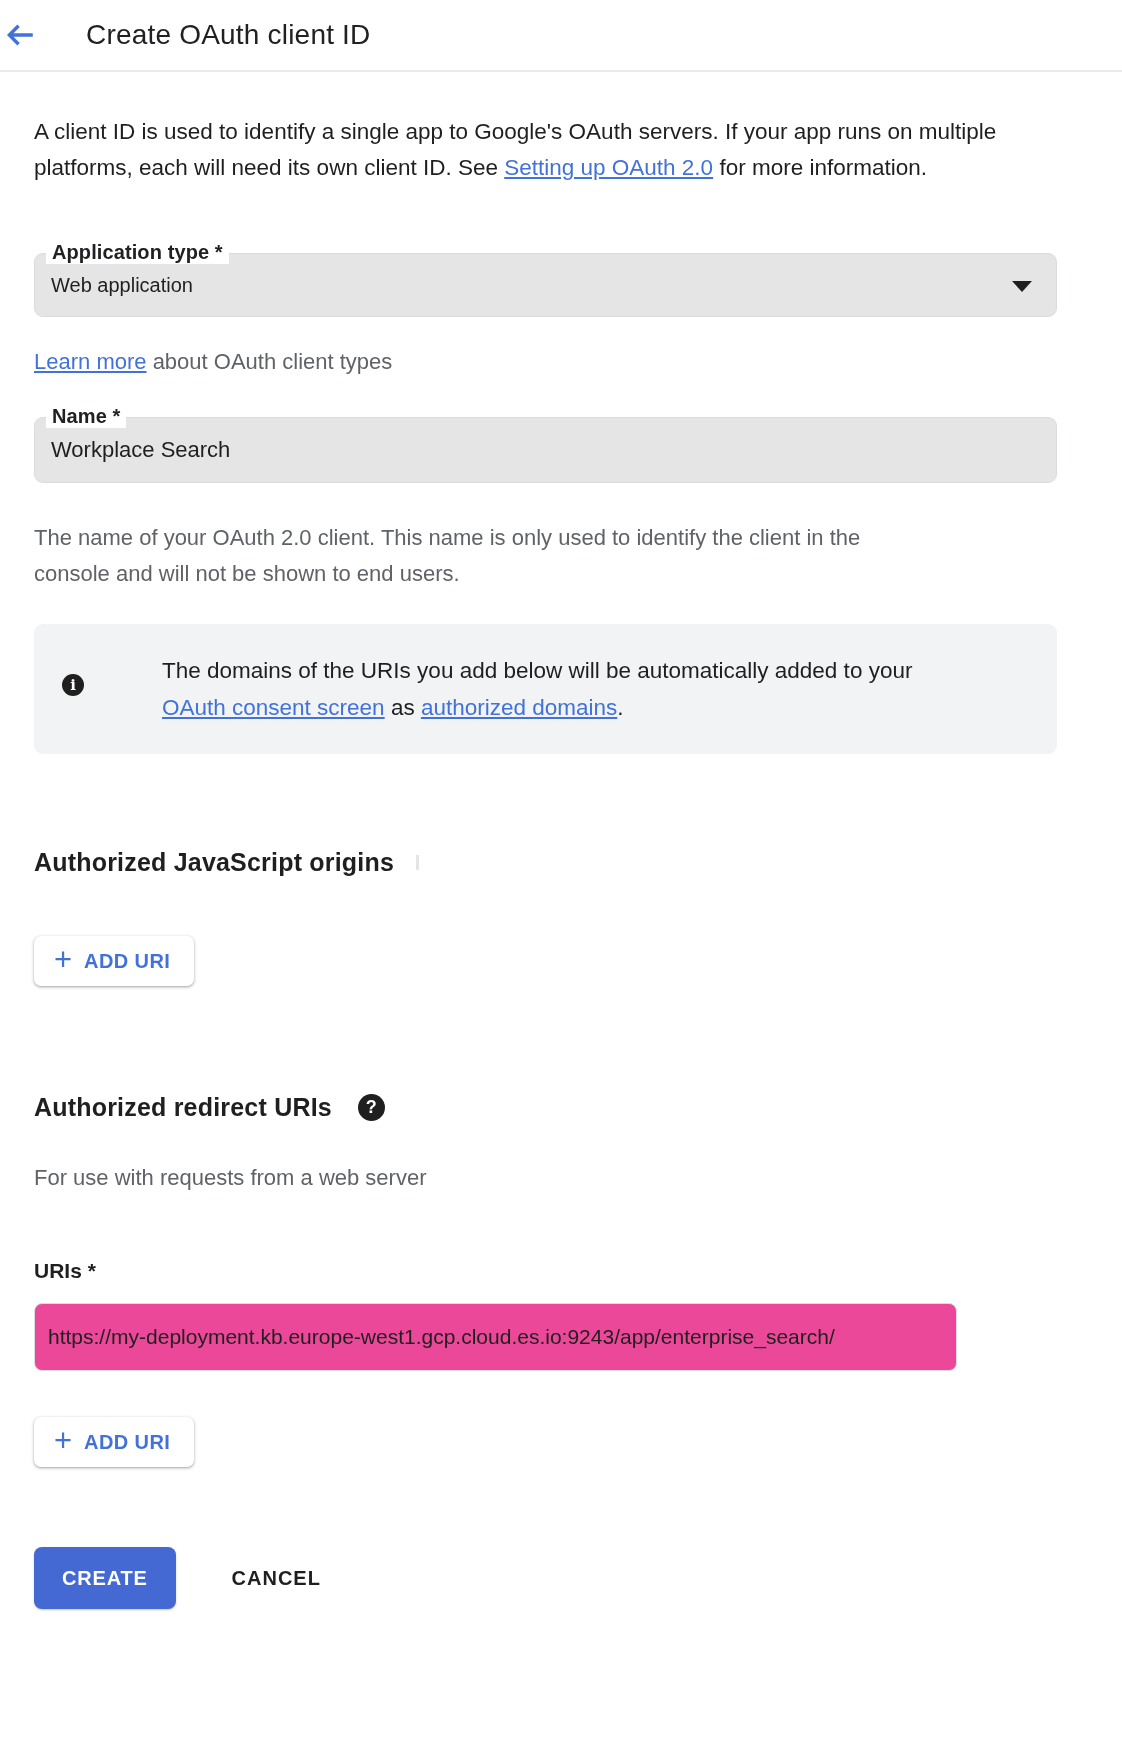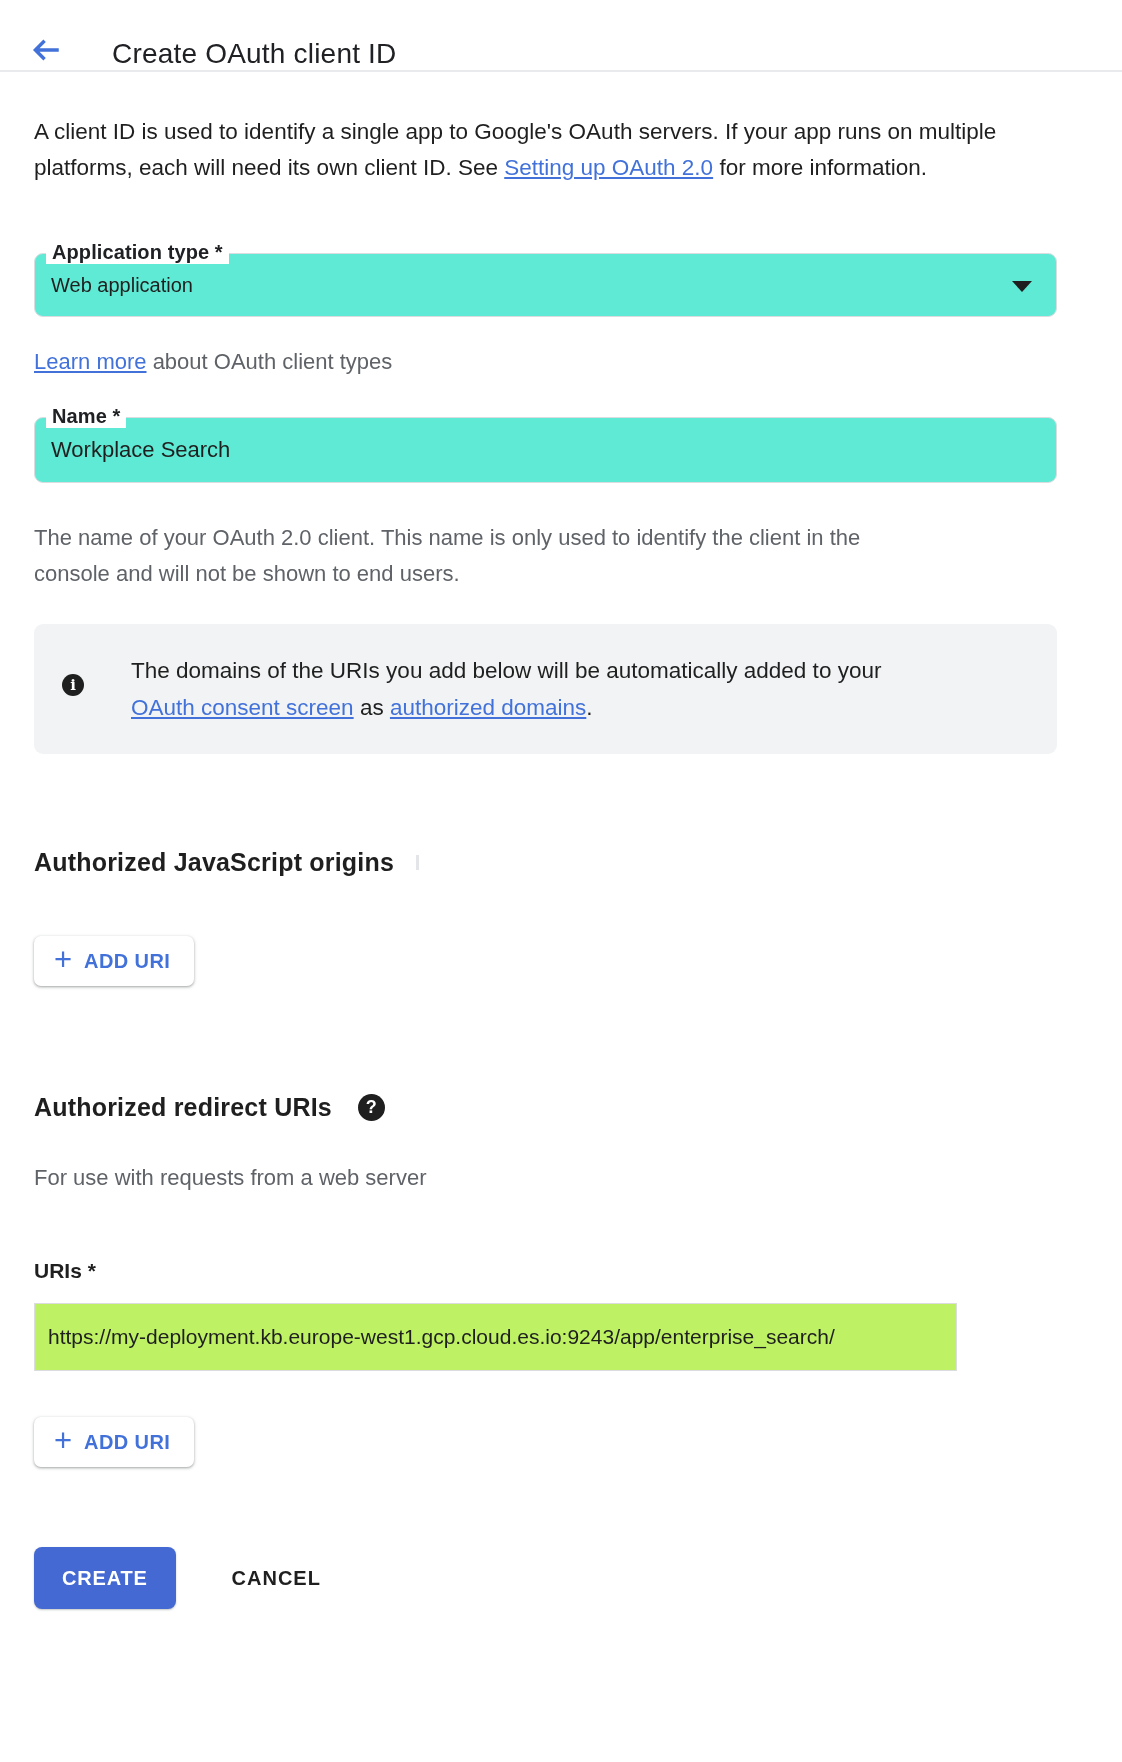--- a/index.html
+++ b/index.html
@@ -12,38 +12,38 @@
   }
   *{box-sizing:border-box;margin:0;padding:0;}
   html,body{background:#fff;}
   body{
     width:1122px;height:1762px;position:relative;overflow:hidden;
     font-family:"Liberation Sans","DejaVu Sans",sans-serif;
     color:var(--text-dark);
   }
   
   .header{
-    height:72px;display:flex;align-items:flex-end;gap:46px;
-    padding-left:26px;border-bottom:2px solid #e8eaed;background:#fff;
+    height:72px;display:flex;align-items:center;gap:46px;
+    border-bottom:2px solid #e8eaed;background:#fff;
   }
   .back-btn{
     width:40px;height:40px;border:none;background:transparent;cursor:pointer;
     display:flex;align-items:center;justify-content:center;
   }
   .page-title{font-size:28px;font-weight:400;color:var(--text-dark);letter-spacing:.2px;}
   
   .content{padding:0 65px 0 34px;}
   .intro{
     margin-top:42px;max-width:1012px;font-size:22.5px;line-height:36px;color:#1f1f1f;
   }
   a.link{color:var(--accent-blue);text-decoration:underline;cursor:pointer;}
   
   .field{
     position:relative;border:1px solid var(--border-gray);border-radius:9px;
-    width:1023px;background:#5eead4;
+    width:1023px;background:#e5e5e5;
   }
   .field-label{
     position:absolute;top:-13px;left:11px;background:#fff;padding:0 6px;
     font-size:20px;font-weight:700;color:var(--text-dark);letter-spacing:.1px;
   }
   .select-field{margin-top:67px;height:64px;cursor:pointer;}
   .select-value{line-height:62px;padding-left:16px;font-size:20px;color:#1f1f1f;}
   .dropdown-arrow{
     position:absolute;right:24px;top:27px;width:0;height:0;
     border-left:10px solid transparent;border-right:10px solid transparent;
@@ -62,21 +62,21 @@
   .banner{
     margin-top:32px;width:1023px;min-height:126px;background:var(--info-banner-bg);
     border-radius:9px;display:flex;align-items:flex-start;padding:28px 30px 28px 28px;
   }
   .info-icon{
     flex:0 0 auto;width:22px;height:22px;border-radius:50%;background:#1f1f1f;color:#fff;
     display:flex;align-items:center;justify-content:center;
     font-size:15px;font-weight:700;margin-top:22px;font-family:"DejaVu Serif",serif;
   }
   .banner-text{
-    margin-left:47px;max-width:760px;font-size:22.5px;line-height:37px;color:#1f1f1f;
+    margin-left:78px;max-width:760px;font-size:22.5px;line-height:37px;color:#1f1f1f;
   }
   
   .section-heading{
     margin-top:94px;font-size:25px;font-weight:700;color:#1f1f1f;
     display:flex;align-items:center;letter-spacing:.2px;
   }
   .section-heading.second{margin-top:107px;}
   .help-placeholder{
     display:inline-block;width:3px;height:15px;background:#e3e5e8;margin-left:22px;
   }
@@ -92,21 +92,21 @@
     padding:0 24px 0 20px;background:#fff;border:none;border-radius:7px;cursor:pointer;
     box-shadow:0 1px 2px rgba(60,64,67,.30),0 1px 3px 1px rgba(60,64,67,.15);
   }
   .add-uri-btn.second{margin-top:46px;}
   .plus-icon{font-size:31px;font-weight:400;color:var(--accent-blue);line-height:1;margin-top:-3px;}
   .add-uri-label{font-size:20px;font-weight:700;letter-spacing:.4px;color:var(--accent-blue);}
   
   .uris-label{margin-top:68px;font-size:21px;font-weight:700;color:#1f1f1f;}
   .uri-field{
     margin-top:20px;width:923px;height:68px;border:1px solid var(--border-gray);
-    border-radius:0;background:#bef264;overflow:hidden;display:flex;align-items:center;
+    border-radius:8px;background:#ec4899;overflow:hidden;display:flex;align-items:center;
   }
   .uri-field input{
     width:100%;border:none;outline:none;background:transparent;font-family:inherit;
     font-size:21px;color:#1f1f1f;padding:0 0 0 13px;white-space:nowrap;
   }
   
   .actions{margin-top:80px;display:flex;align-items:center;}
   .create-btn{
     height:62px;padding:0 28px;background:var(--button-blue);color:#fff;border:none;
     border-radius:8px;font-family:inherit;font-size:20px;font-weight:700;

